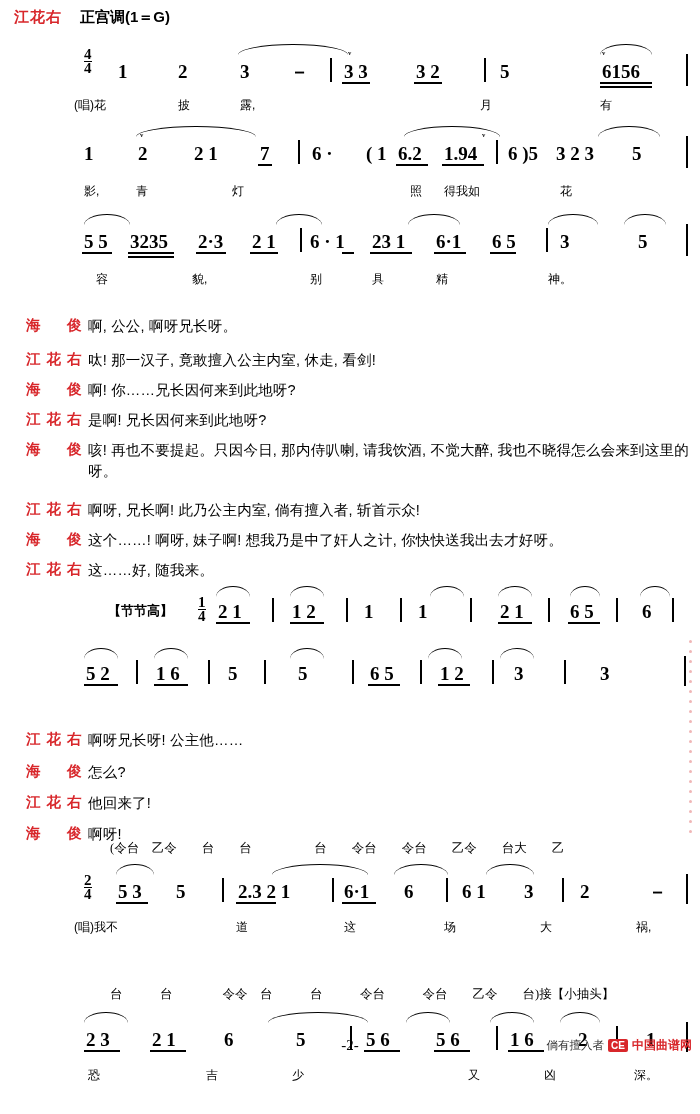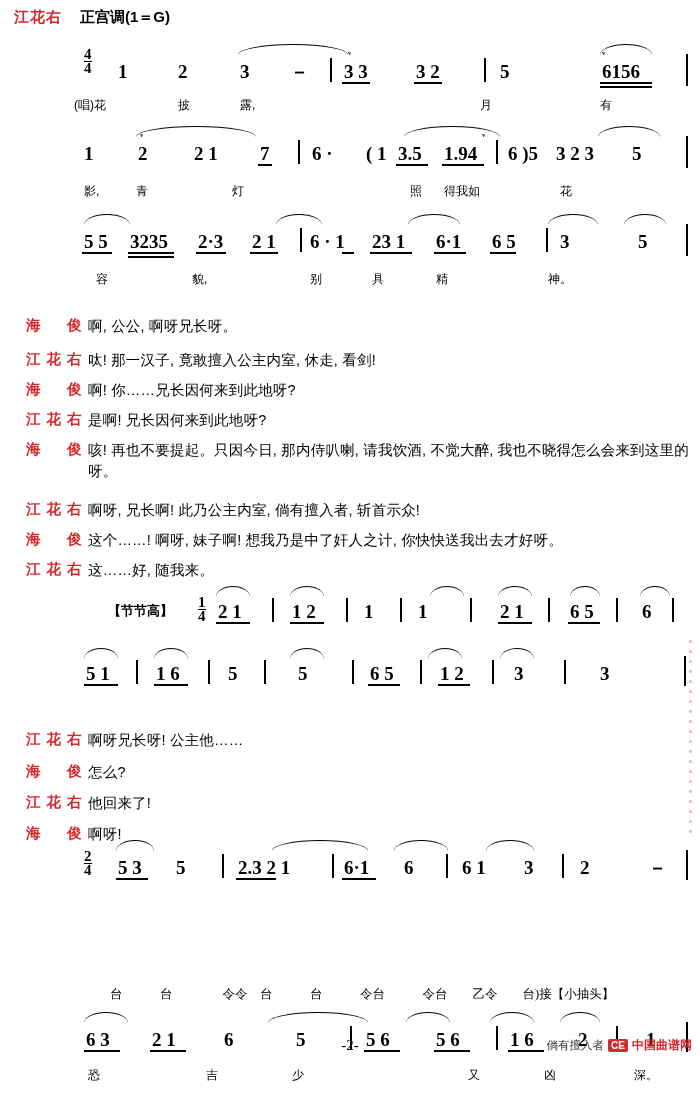--- a/index.html
+++ b/index.html
@@ -250,21 +250,21 @@
       <div class="tie full" style="left:598px; top:2px; width:62px;"></div>
 
       <span class="n" style="left:84px; top:20px;">1</span>
       <span class="n" style="left:138px; top:20px;">2</span>
       <span class="n" style="left:194px; top:20px;">2 1</span>
       <span class="n" style="left:260px; top:20px;">7</span>
       <div class="underline" style="left:258px; top:40px; width:14px;"></div>
       <div class="bar" style="left:298px; top:16px; height:24px;"></div>
       <span class="n" style="left:312px; top:20px;">6 ·</span>
       <span class="n" style="left:366px; top:20px;">( 1</span>
-      <span class="n" style="left:398px; top:20px;">3.5</span>
+      <span class="n" style="left:398px; top:20px;">6.2</span>
       <div class="underline" style="left:396px; top:40px; width:32px;"></div>
       <span class="n" style="left:444px; top:20px;">1.94</span>
       <div class="underline" style="left:442px; top:40px; width:42px;"></div>
       <div class="bar" style="left:496px; top:16px; height:24px;"></div>
       <span class="n" style="left:508px; top:20px;">6 )5</span>
       <span class="n" style="left:556px; top:20px;">3 2 3</span>
       <span class="n" style="left:632px; top:20px;">5</span>
       <div class="bar" style="left:686px; top:12px; height:32px;"></div>
     </div>
     <div class="lyr-line" style="margin-top:18px;">
@@ -385,21 +385,21 @@
       <div class="bar" style="left:672px; top:18px; height:24px;"></div>
 
     </div>
     <div class="notes-line" style="height:44px; margin-top:18px;">
       <div class="tie full" style="left:84px; top:6px; width:34px;"></div>
       <div class="tie full" style="left:154px; top:6px; width:34px;"></div>
       <div class="tie full" style="left:290px; top:6px; width:34px;"></div>
       <div class="tie full" style="left:428px; top:6px; width:34px;"></div>
       <div class="tie full" style="left:500px; top:6px; width:34px;"></div>
 
-      <span class="n" style="left:86px; top:22px;">5 1</span>
+      <span class="n" style="left:86px; top:22px;">5 2</span>
       <div class="underline" style="left:84px; top:42px; width:34px;"></div>
       <div class="bar" style="left:136px; top:18px; height:24px;"></div>
       <span class="n" style="left:156px; top:22px;">1 6</span>
       <div class="underline" style="left:154px; top:42px; width:34px;"></div>
       <div class="bar" style="left:208px; top:18px; height:24px;"></div>
       <span class="n" style="left:228px; top:22px;">5</span>
       <div class="bar" style="left:264px; top:18px; height:24px;"></div>
       <span class="n" style="left:298px; top:22px;">5</span>
       <div class="bar" style="left:352px; top:18px; height:24px;"></div>
       <span class="n" style="left:370px; top:22px;">6 5</span>
@@ -426,20 +426,23 @@
   <div class="dlg" style="top:777px;">
     <span class="who">江花右</span>
     <span class="txt">他回来了!</span>
   </div>
   <div class="dlg" style="top:808px;">
     <span class="who">海　俊</span>
     <span class="txt">啊呀!</span>
   </div>
 
   <div class="staff" style="top:838px;">
+    <div style="position:relative; height:24px;">
+      <span class="gong" style="position:absolute; left:110px; top:2px;">(令台　乙令　　台　　台　　　　　台　　令台　　令台　　乙令　　台大　　乙</span>
+    </div>
     <div class="notes-line" style="height:42px;">
       <div class="timesig" style="left:84px; top:12px;">
         <span class="num">2</span>
         <span class="den">4</span>
       </div>
       <div class="tie full" style="left:116px; top:2px; width:38px;"></div>
       <div class="tie full" style="left:272px; top:2px; width:96px;"></div>
       <div class="tie full" style="left:394px; top:2px; width:54px;"></div>
       <div class="tie full" style="left:486px; top:2px; width:48px;"></div>
 
@@ -454,35 +457,43 @@
       <div class="underline" style="left:342px; top:40px; width:34px;"></div>
       <span class="n" style="left:404px; top:20px;">6</span>
       <div class="bar" style="left:446px; top:16px; height:24px;"></div>
       <span class="n" style="left:462px; top:20px;">6 1</span>
       <span class="n" style="left:524px; top:20px;">3</span>
       <div class="bar" style="left:562px; top:16px; height:24px;"></div>
       <span class="n" style="left:580px; top:20px;">2</span>
       <span class="n" style="left:648px; top:20px;">－</span>
       <div class="bar" style="left:686px; top:12px; height:30px;"></div>
     </div>
+    <div class="lyr-line" style="margin-top:14px;">
+      <span class="ly" style="left:74px;">(唱)我不</span>
+      <span class="ly" style="left:236px;">道</span>
+      <span class="ly" style="left:344px;">这</span>
+      <span class="ly" style="left:444px;">场</span>
+      <span class="ly" style="left:540px;">大</span>
+      <span class="ly" style="left:636px;">祸,</span>
+    </div>
   </div>
 
   <div style="position:absolute; left:110px; top:986px;">
     <span class="gong">台　　　台　　　　令令　台　　　台　　　令台　　　令台　　乙令　　台)接【小抽头】</span>
   </div>
 
   <div class="staff" style="top:1010px;">
     <div class="notes-line" style="height:42px;">
       <div class="tie full" style="left:84px; top:2px; width:44px;"></div>
       <div class="tie full" style="left:268px; top:2px; width:100px;"></div>
       <div class="tie full" style="left:406px; top:2px; width:44px;"></div>
       <div class="tie full" style="left:490px; top:2px; width:44px;"></div>
       <div class="tie full" style="left:560px; top:2px; width:40px;"></div>
 
-      <span class="n" style="left:86px; top:20px;">6 3</span>
+      <span class="n" style="left:86px; top:20px;">2 3</span>
       <div class="underline" style="left:84px; top:40px; width:36px;"></div>
       <span class="n" style="left:152px; top:20px;">2 1</span>
       <div class="underline" style="left:150px; top:40px; width:36px;"></div>
       <span class="n" style="left:224px; top:20px;">6</span>
       <span class="n" style="left:296px; top:20px;">5</span>
       <div class="bar" style="left:350px; top:16px; height:24px;"></div>
       <span class="n" style="left:366px; top:20px;">5 6</span>
       <div class="underline" style="left:364px; top:40px; width:36px;"></div>
       <span class="n" style="left:436px; top:20px;">5 6</span>
       <div class="underline" style="left:434px; top:40px; width:36px;"></div>

